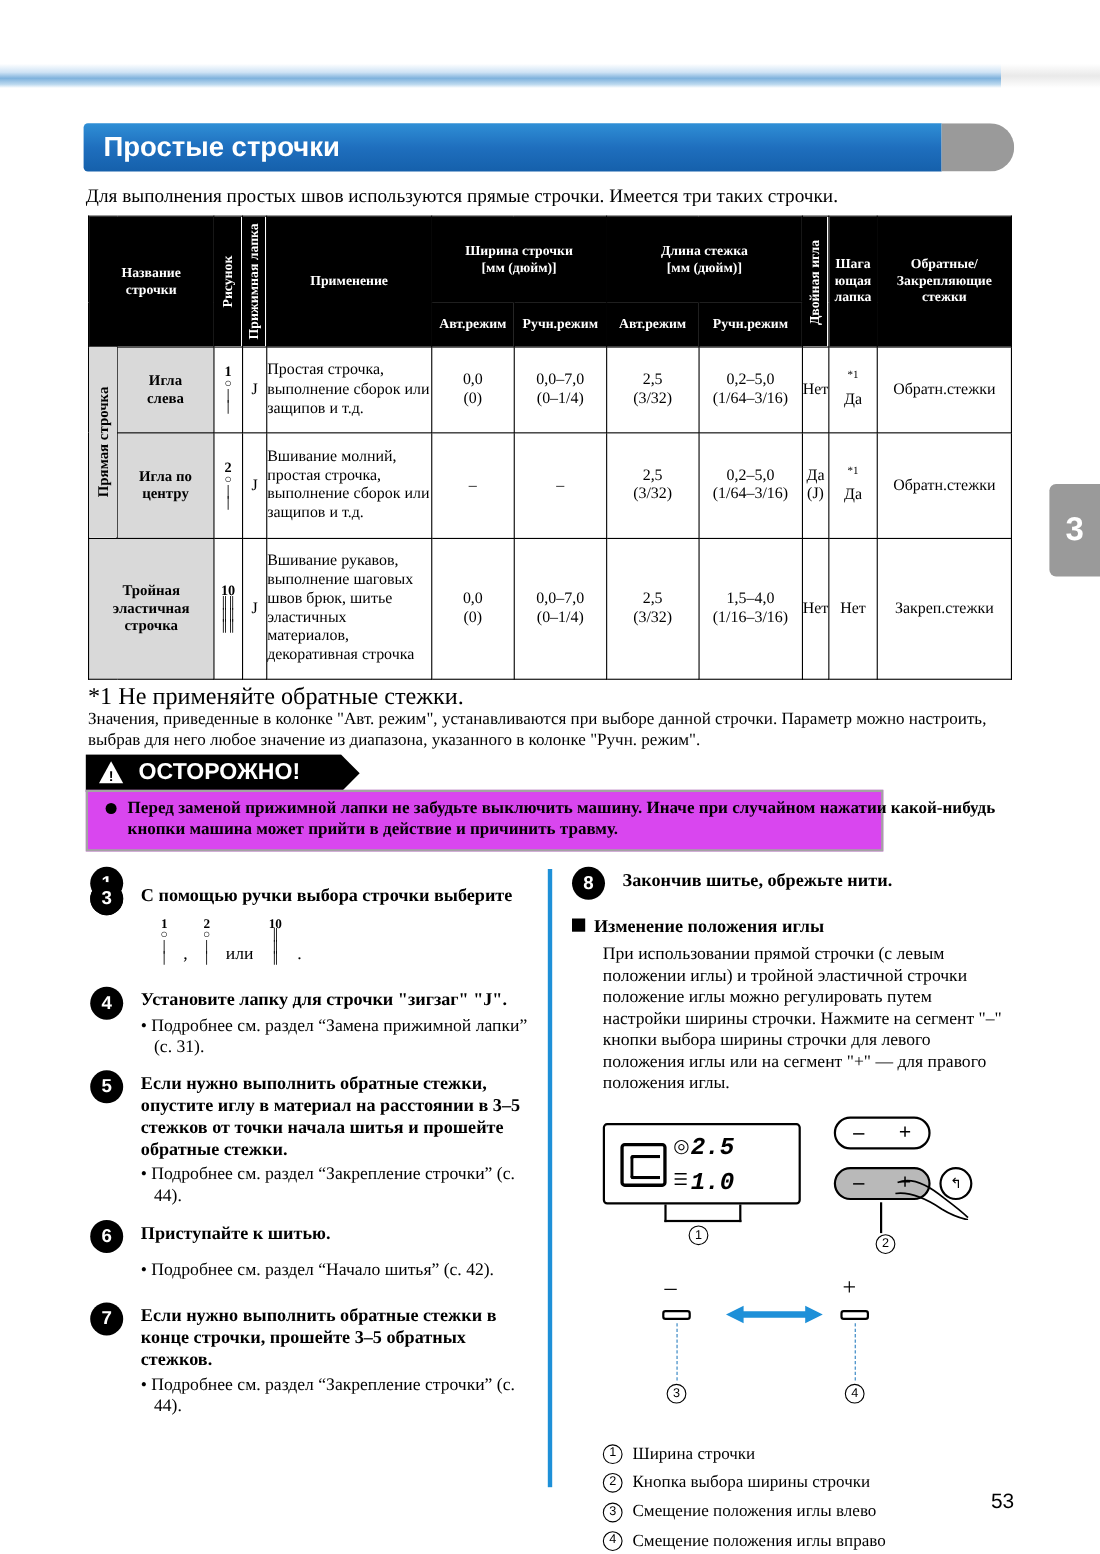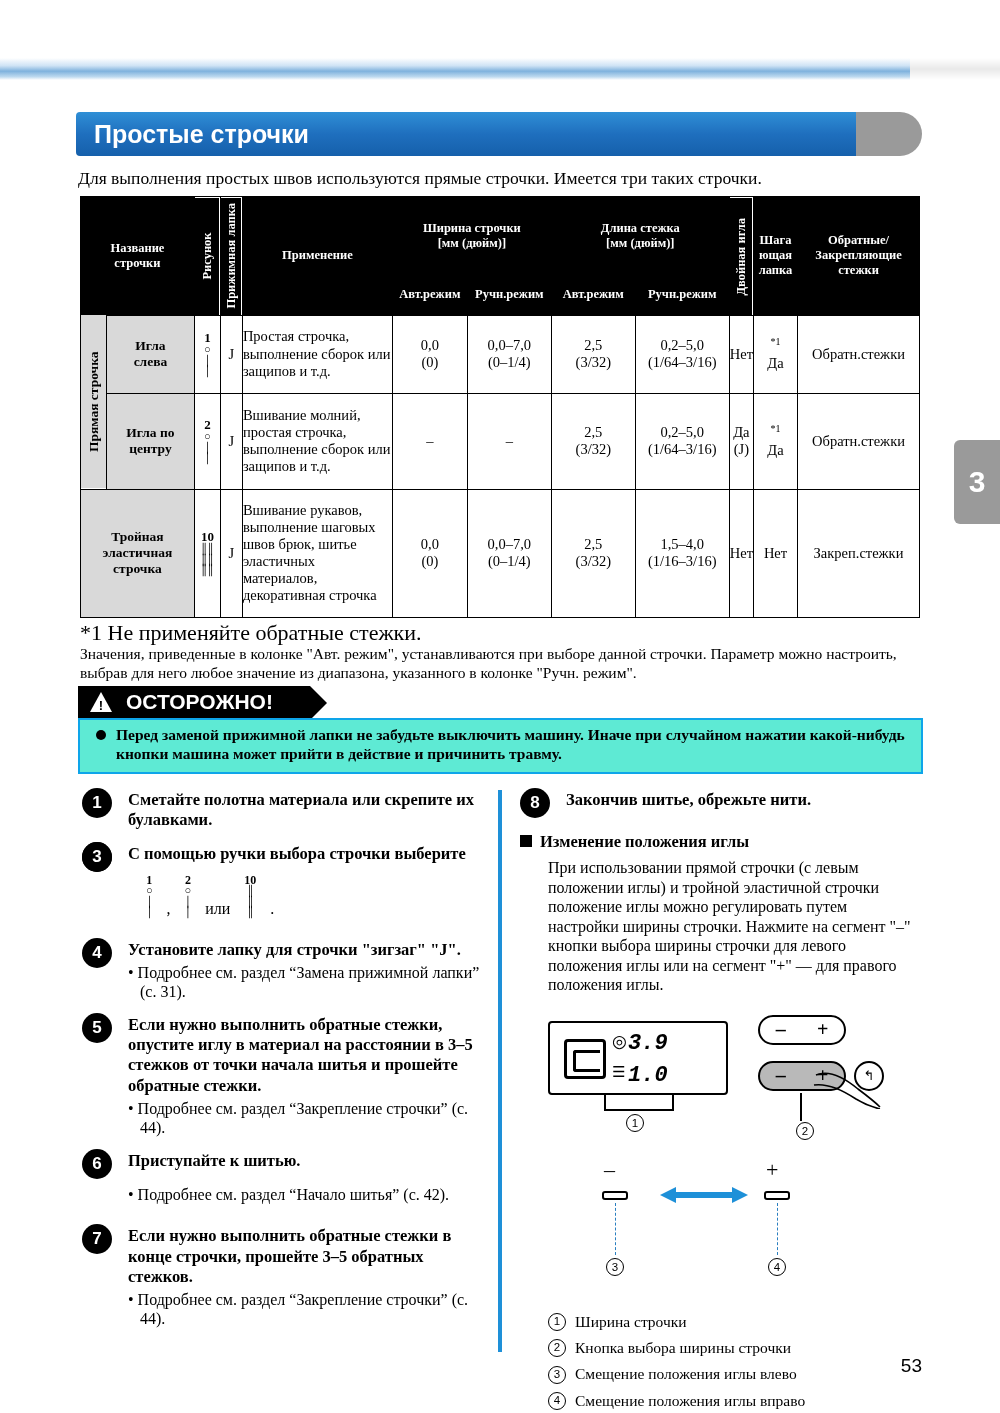--- a/index.html
+++ b/index.html
@@ -97,22 +97,22 @@
   }
   .caution-tri-in {
     position:absolute; left:12px; top:12px; width:22px; text-align:center;
     color:#000; font-weight:bold; font-size:13px; font-family:"Liberation Sans",sans-serif;
   }
   .caution-label {
     position:absolute; left:48px; top:4px; color:#fff; font-weight:bold; font-size:21px;
     font-family:"Liberation Sans", sans-serif;
   }
   .caution-box {
-    position:absolute; left:78px; top:718px; width:845px; height:56px;
-    border:2px solid #0ea5e9; background:#5eead4;
+    position:absolute; left:78px; top:718px; width:725px; height:56px;
+    border:2px solid #a3a3a3; background:#d946ef;
   }
   .caution-bullet { position:absolute; left:16px; top:10px; width:10px; height:10px; background:#000; border-radius:50%; }
   .caution-text {
     position:absolute; left:36px; top:5px; width:795px; font-weight:bold; font-size:15.5px; line-height:1.25;
   }
 
   
   .wm {
     position:absolute; left:360px; top:682px; font-size:38px; color:#e8342a;
     font-family:"Liberation Serif", serif; font-weight:bold; font-style:italic;
@@ -328,21 +328,20 @@
     <div class="caution-text">Перед заменой прижимной лапки не забудьте выключить машину. Иначе при случайном нажатии какой-нибудь кнопки машина может прийти в действие и причинить травму.</div>
   </div>
 
 
   <div class="colsep"></div>
 
   <div class="lcol">
 
     <div class="step">
       <div class="bullet">1</div>
-      <div class="head">Сметайте полотна материала или скрепите их булавками.</div>
     </div>
 
     <div class="step">
       <div class="bullet">2</div>
     </div>
 
     <div class="step">
       <div class="bullet">3</div>
       <div class="head">С помощью ручки выбора строчки выберите</div>
       <div class="glyphrow">
@@ -400,21 +399,21 @@
       <span class="sq"></span><span>Изменение положения иглы</span>
     </div>
 
     <div class="body-par">При использовании прямой строчки (с левым положении иглы) и тройной эластичной строчки положение иглы можно регулировать путем настройки ширины строчки. Нажмите на сегмент "–" кнопки выбора ширины строчки для левого положения иглы или на сегмент "+" — для правого положения иглы.</div>
 
     <div class="diagram">
 
       <div class="lcd">
         <div class="needle-sym"></div>
         <div class="ic1">◎</div>
-        <div class="v1">3.9</div>
+        <div class="v1">2.5</div>
         <div class="ic2">☰</div>
         <div class="v2">1.0</div>
       </div>
       <div class="lcd-bracket"></div>
       <div class="cal1"><span class="circ-num">1</span></div>
 
       <div class="btnpair top">
         <span>–</span>
         <span>+</span>
       </div>

